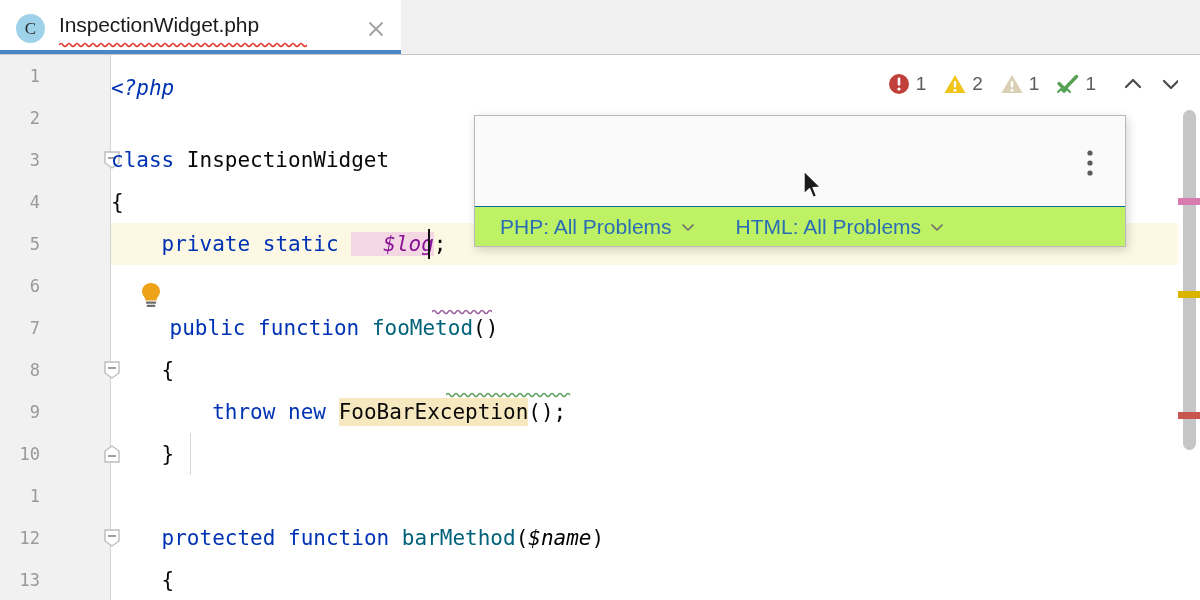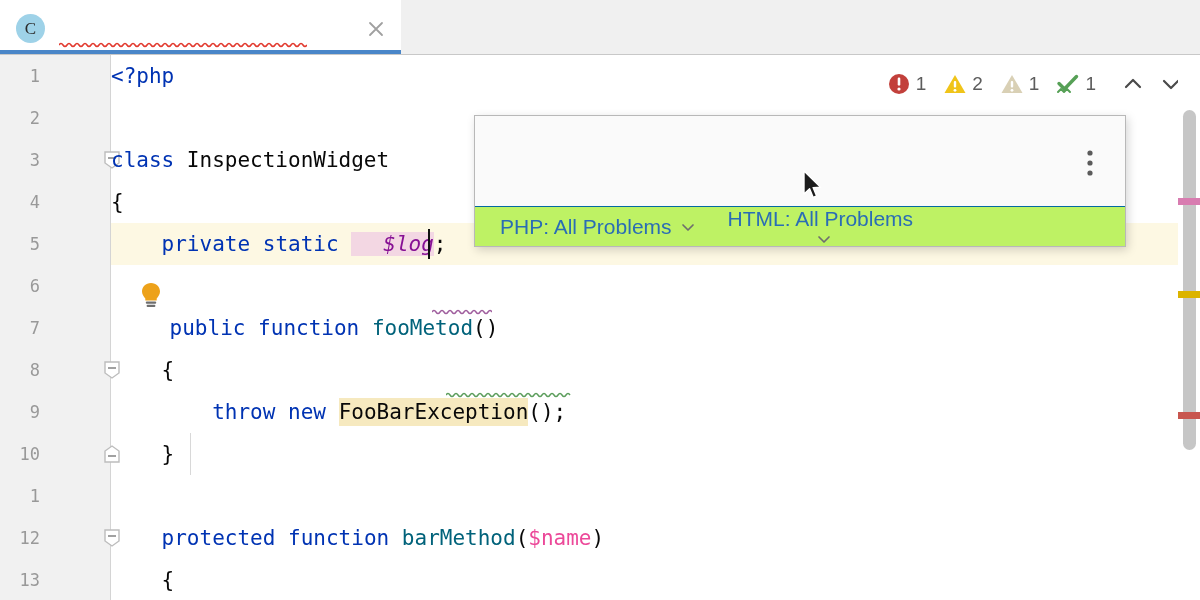--- a/index.html
+++ b/index.html
@@ -243,21 +243,21 @@
   }
   .scope-link {
     display: flex;
     align-items: center;
     color: #2a6db5;
     font-size: 21px;
     white-space: nowrap;
     font-family: "Liberation Sans", sans-serif;
   }
   .scope-php { margin-left: 25px; }
-  .scope-html { margin-left: 32px; flex-direction: column; }
+  .scope-html { margin-left: 40px; }
   .scope-caret {
     margin-left: 8px;
     display: flex;
     align-items: center;
   }
 
   
   .scroll-track {
     position: absolute;
     right: 0; top: 55px;
@@ -287,20 +287,21 @@
   }
 </style>
 </head>
 <body>
 
 <div id="app">
 
   <div class="tabbar">
     <div class="tab">
       <div class="tab-icon">C</div>
+      <div class="tab-title">InspectionWidget.php</div>
       <svg class="squiggle-svg" style="left:59px; top:41px;" width="248" height="7">
         <path d="M0 4 Q2 1 4 4 T8 4 T12 4 T16 4 T20 4 T24 4 T28 4 T32 4 T36 4 T40 4 T44 4 T48 4
                  T52 4 T56 4 T60 4 T64 4 T68 4 T72 4 T76 4 T80 4 T84 4 T88 4 T92 4 T96 4 T100 4
                  T104 4 T108 4 T112 4 T116 4 T120 4 T124 4 T128 4 T132 4 T136 4 T140 4 T144 4
                  T148 4 T152 4 T156 4 T160 4 T164 4 T168 4 T172 4 T176 4 T180 4 T184 4 T188 4
                  T192 4 T196 4 T200 4 T204 4 T208 4 T212 4 T216 4 T220 4 T224 4 T228 4 T232 4
                  T236 4 T240 4 T244 4 T248 4" fill="none" stroke="#e23b30" stroke-width="1.6"></path>
       </svg>
       <div class="tab-close">
         <svg width="26" height="26" viewBox="0 0 26 26">
@@ -364,21 +365,21 @@
       <svg width="30" height="30" viewBox="0 0 30 30">
         <path d="M15 3 C9.8 3 6 7 6 11.6 C6 14.6 7.7 16.6 9.3 18.4 L9.3 20.6 L20.7 20.6 L20.7 18.4
                  C22.3 16.6 24 14.6 24 11.6 C24 7 20.2 3 15 3 Z" fill="#eda21a"></path>
         <rect x="9.8" y="21.6" width="10.4" height="2.2" rx="1" fill="#6e6e6e"></rect>
         <rect x="10.6" y="24.8" width="8.8" height="2.2" rx="1" fill="#6e6e6e"></rect>
       </svg>
     </div>
 
     <div class="indent-guide" style="left:190px; top:378px; height:42px;"></div>
 
-    <div class="code-line" style="top:0px;"><span class="kw">&lt;?php</span></div>
+    <div class="code-line" style="top:12px;font-style:italic;"><span class="kw">&lt;?php</span></div>
 
     <div class="code-line" style="top:84px;"><span class="kw">class</span><span class="plain"> InspectionWidget</span></div>
 
     <div class="code-line" style="top:126px;"><span class="plain">{</span></div>
 
     <div class="code-line" style="top:168px;"><span class="plain">    </span><span class="kw">private</span><span class="plain"> </span><span class="kw">static</span><span class="plain"> </span><span class="hl-pink italic var">$log</span><span class="plain">;</span></div>
 
     <div class="caret" style="left:428px; top:174px; height:30px;"></div>
 
     <svg class="squiggle-svg" style="left:432px; top:253px;" width="60" height="7">
@@ -392,21 +393,21 @@
                T52 4 T56 4 T60 4 T64 4 T68 4 T72 4 T76 4 T80 4 T84 4 T88 4 T92 4 T96 4 T100 4
                T104 4 T108 4 T112 4 T116 4 T120 4 T124 4" fill="none" stroke="#5d9e5d" stroke-width="1.5"></path>
     </svg>
 
     <div class="code-line" style="top:294px;"><span class="plain">    </span><span class="plain">{</span></div>
 
     <div class="code-line" style="top:336px;"><span class="plain">        </span><span class="kw">throw</span><span class="plain"> </span><span class="kw">new</span><span class="plain"> </span><span class="hl-err plain">FooBarException</span><span class="plain">();</span></div>
 
     <div class="code-line" style="top:378px;"><span class="plain">    </span><span class="plain">}</span></div>
 
-    <div class="code-line" style="top:462px;"><span class="plain">    </span><span class="kw">protected</span><span class="plain"> </span><span class="kw">function</span><span class="plain"> </span><span class="fn">barMethod</span><span class="plain">(</span><span style="color:#ec4899;">$name</span><span class="plain">)</span></div>
+    <div class="code-line" style="top:462px;"><span class="plain">    </span><span class="kw">protected</span><span class="plain"> </span><span class="kw">function</span><span class="plain"> </span><span class="fn">barMethod</span><span class="plain">(</span><span style="color:#000000;font-style:italic;">$name</span><span class="plain">)</span></div>
 
     <div class="code-line" style="top:504px;"><span class="plain">    </span><span class="plain">{</span></div>
 
     <div class="status-strip">
 
       <div class="status-item">
         <span class="glyph">
           <svg width="24" height="24" viewBox="0 0 24 24">
             <circle cx="12" cy="12" r="10" fill="#c2403b"></circle>
             <rect x="10.7" y="5.6" width="2.6" height="8" rx="1.2" fill="#ffffff"></rect>

